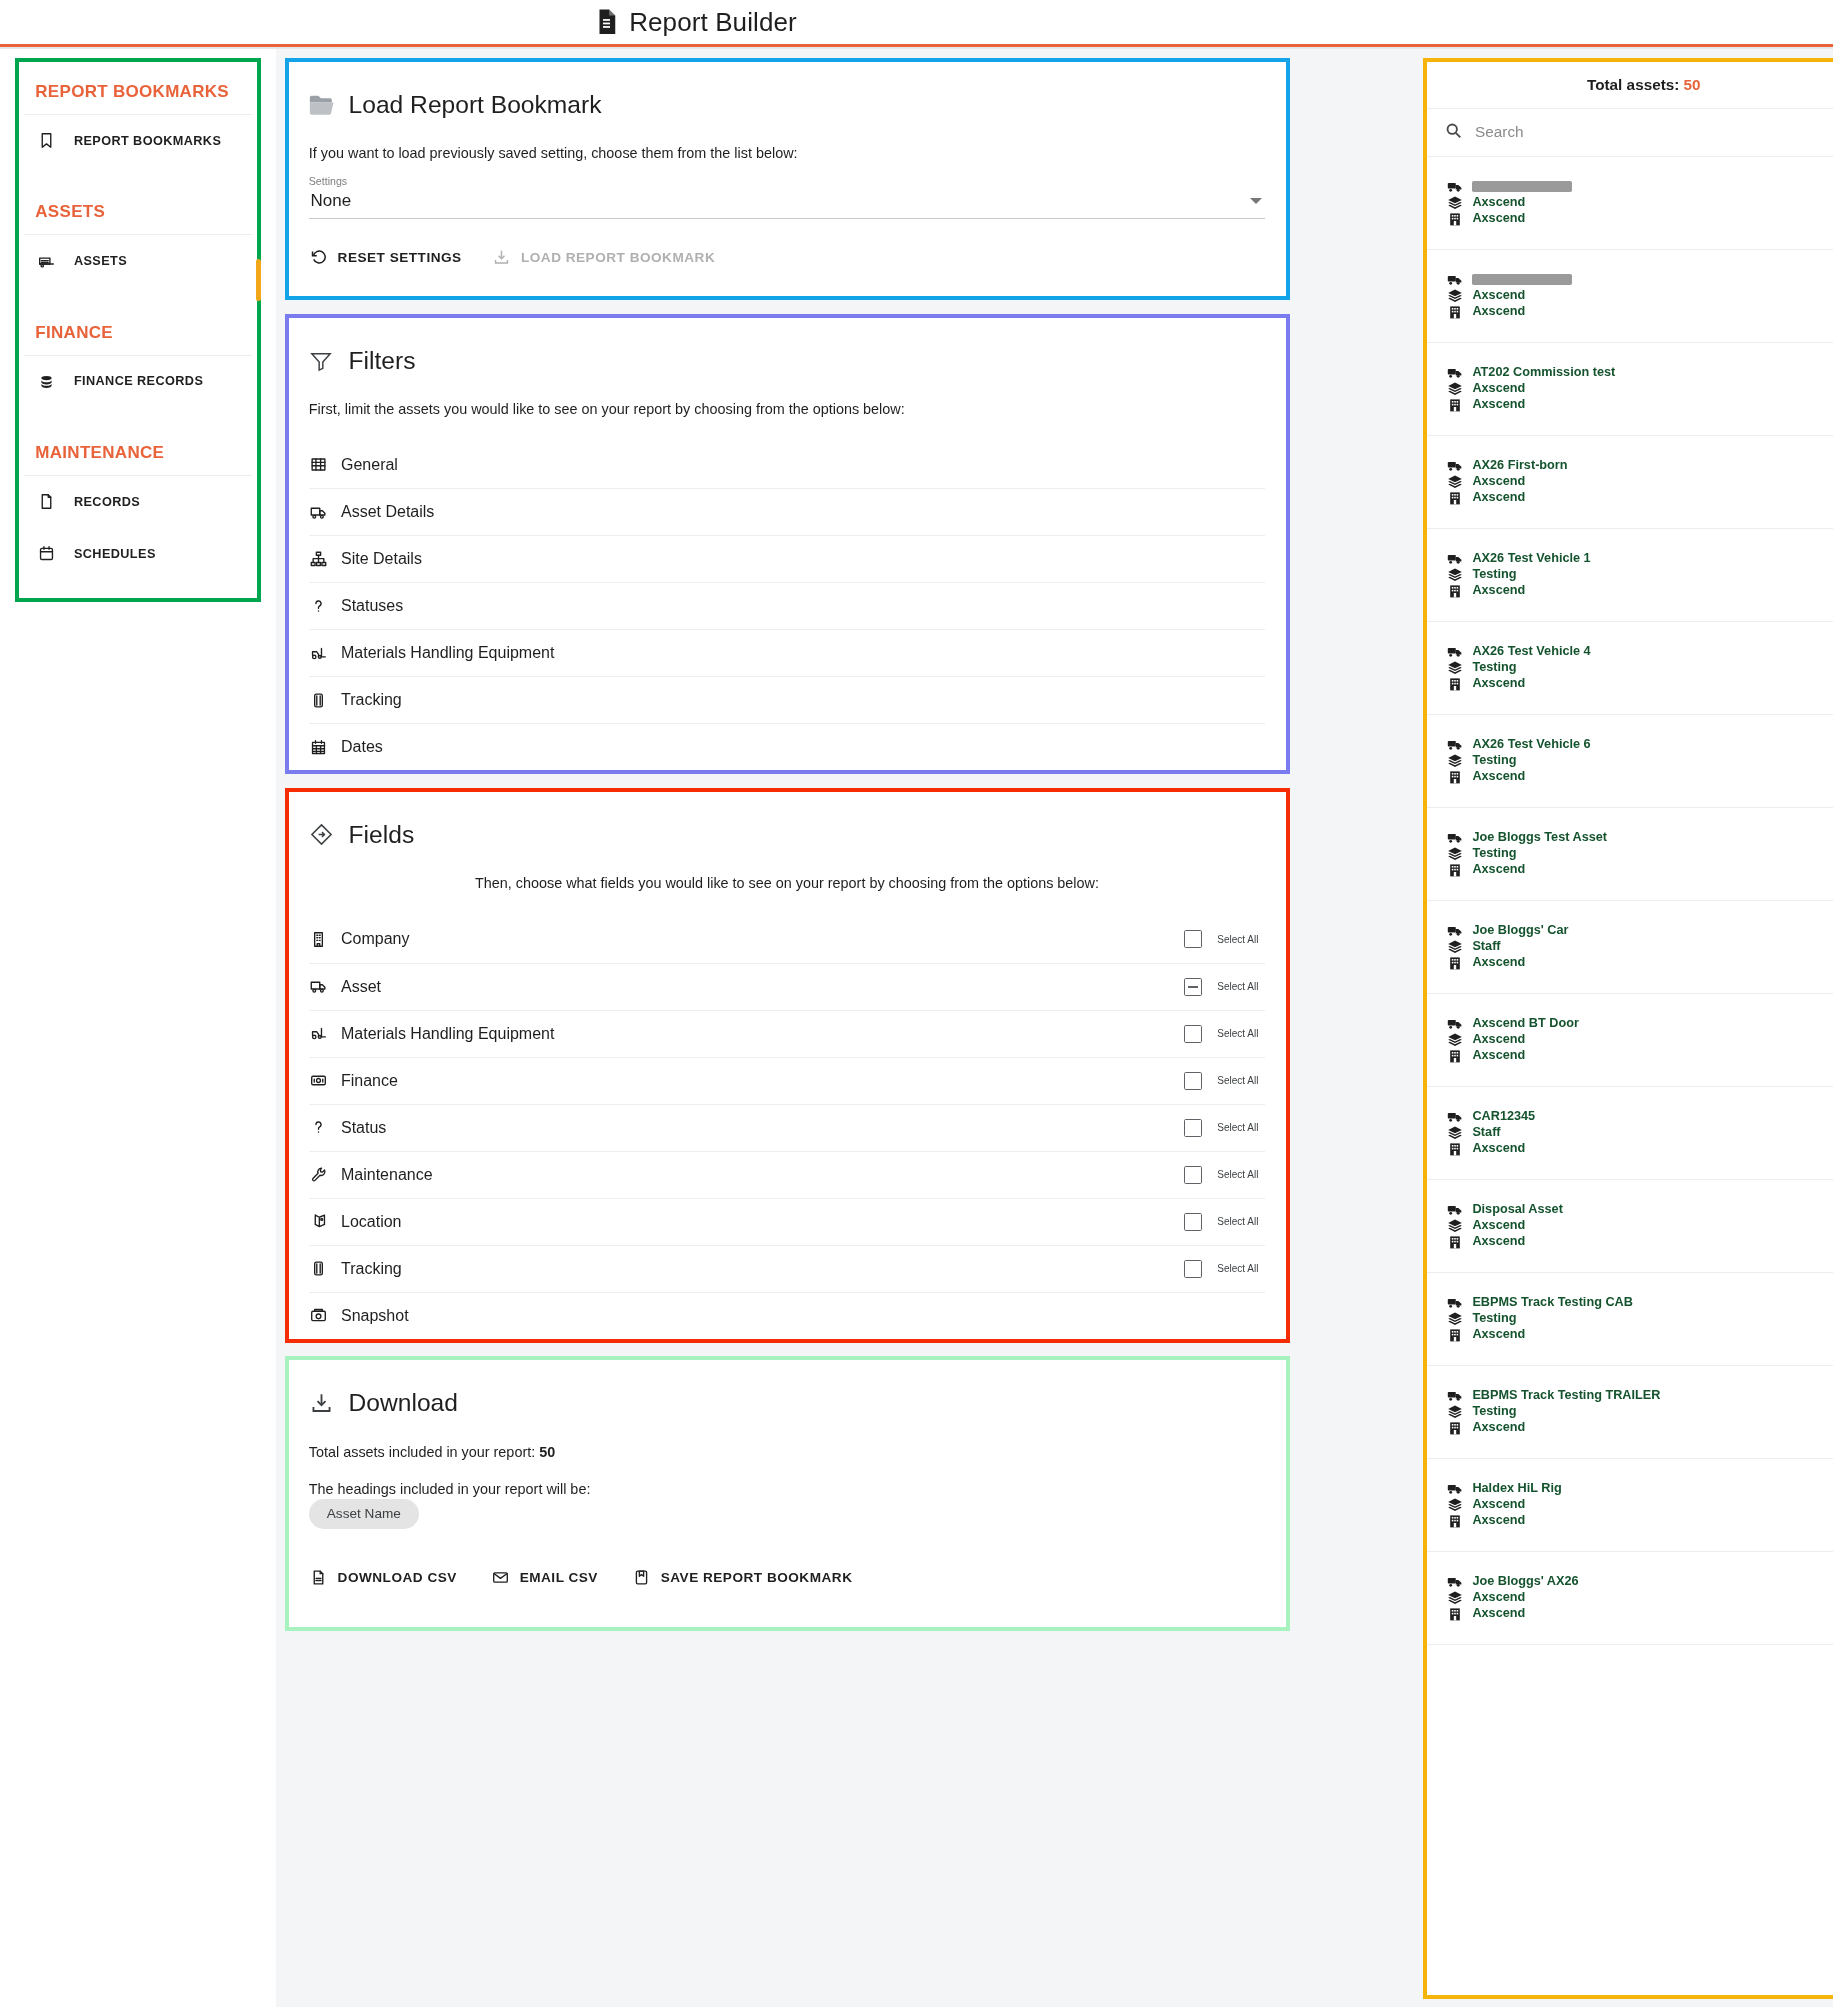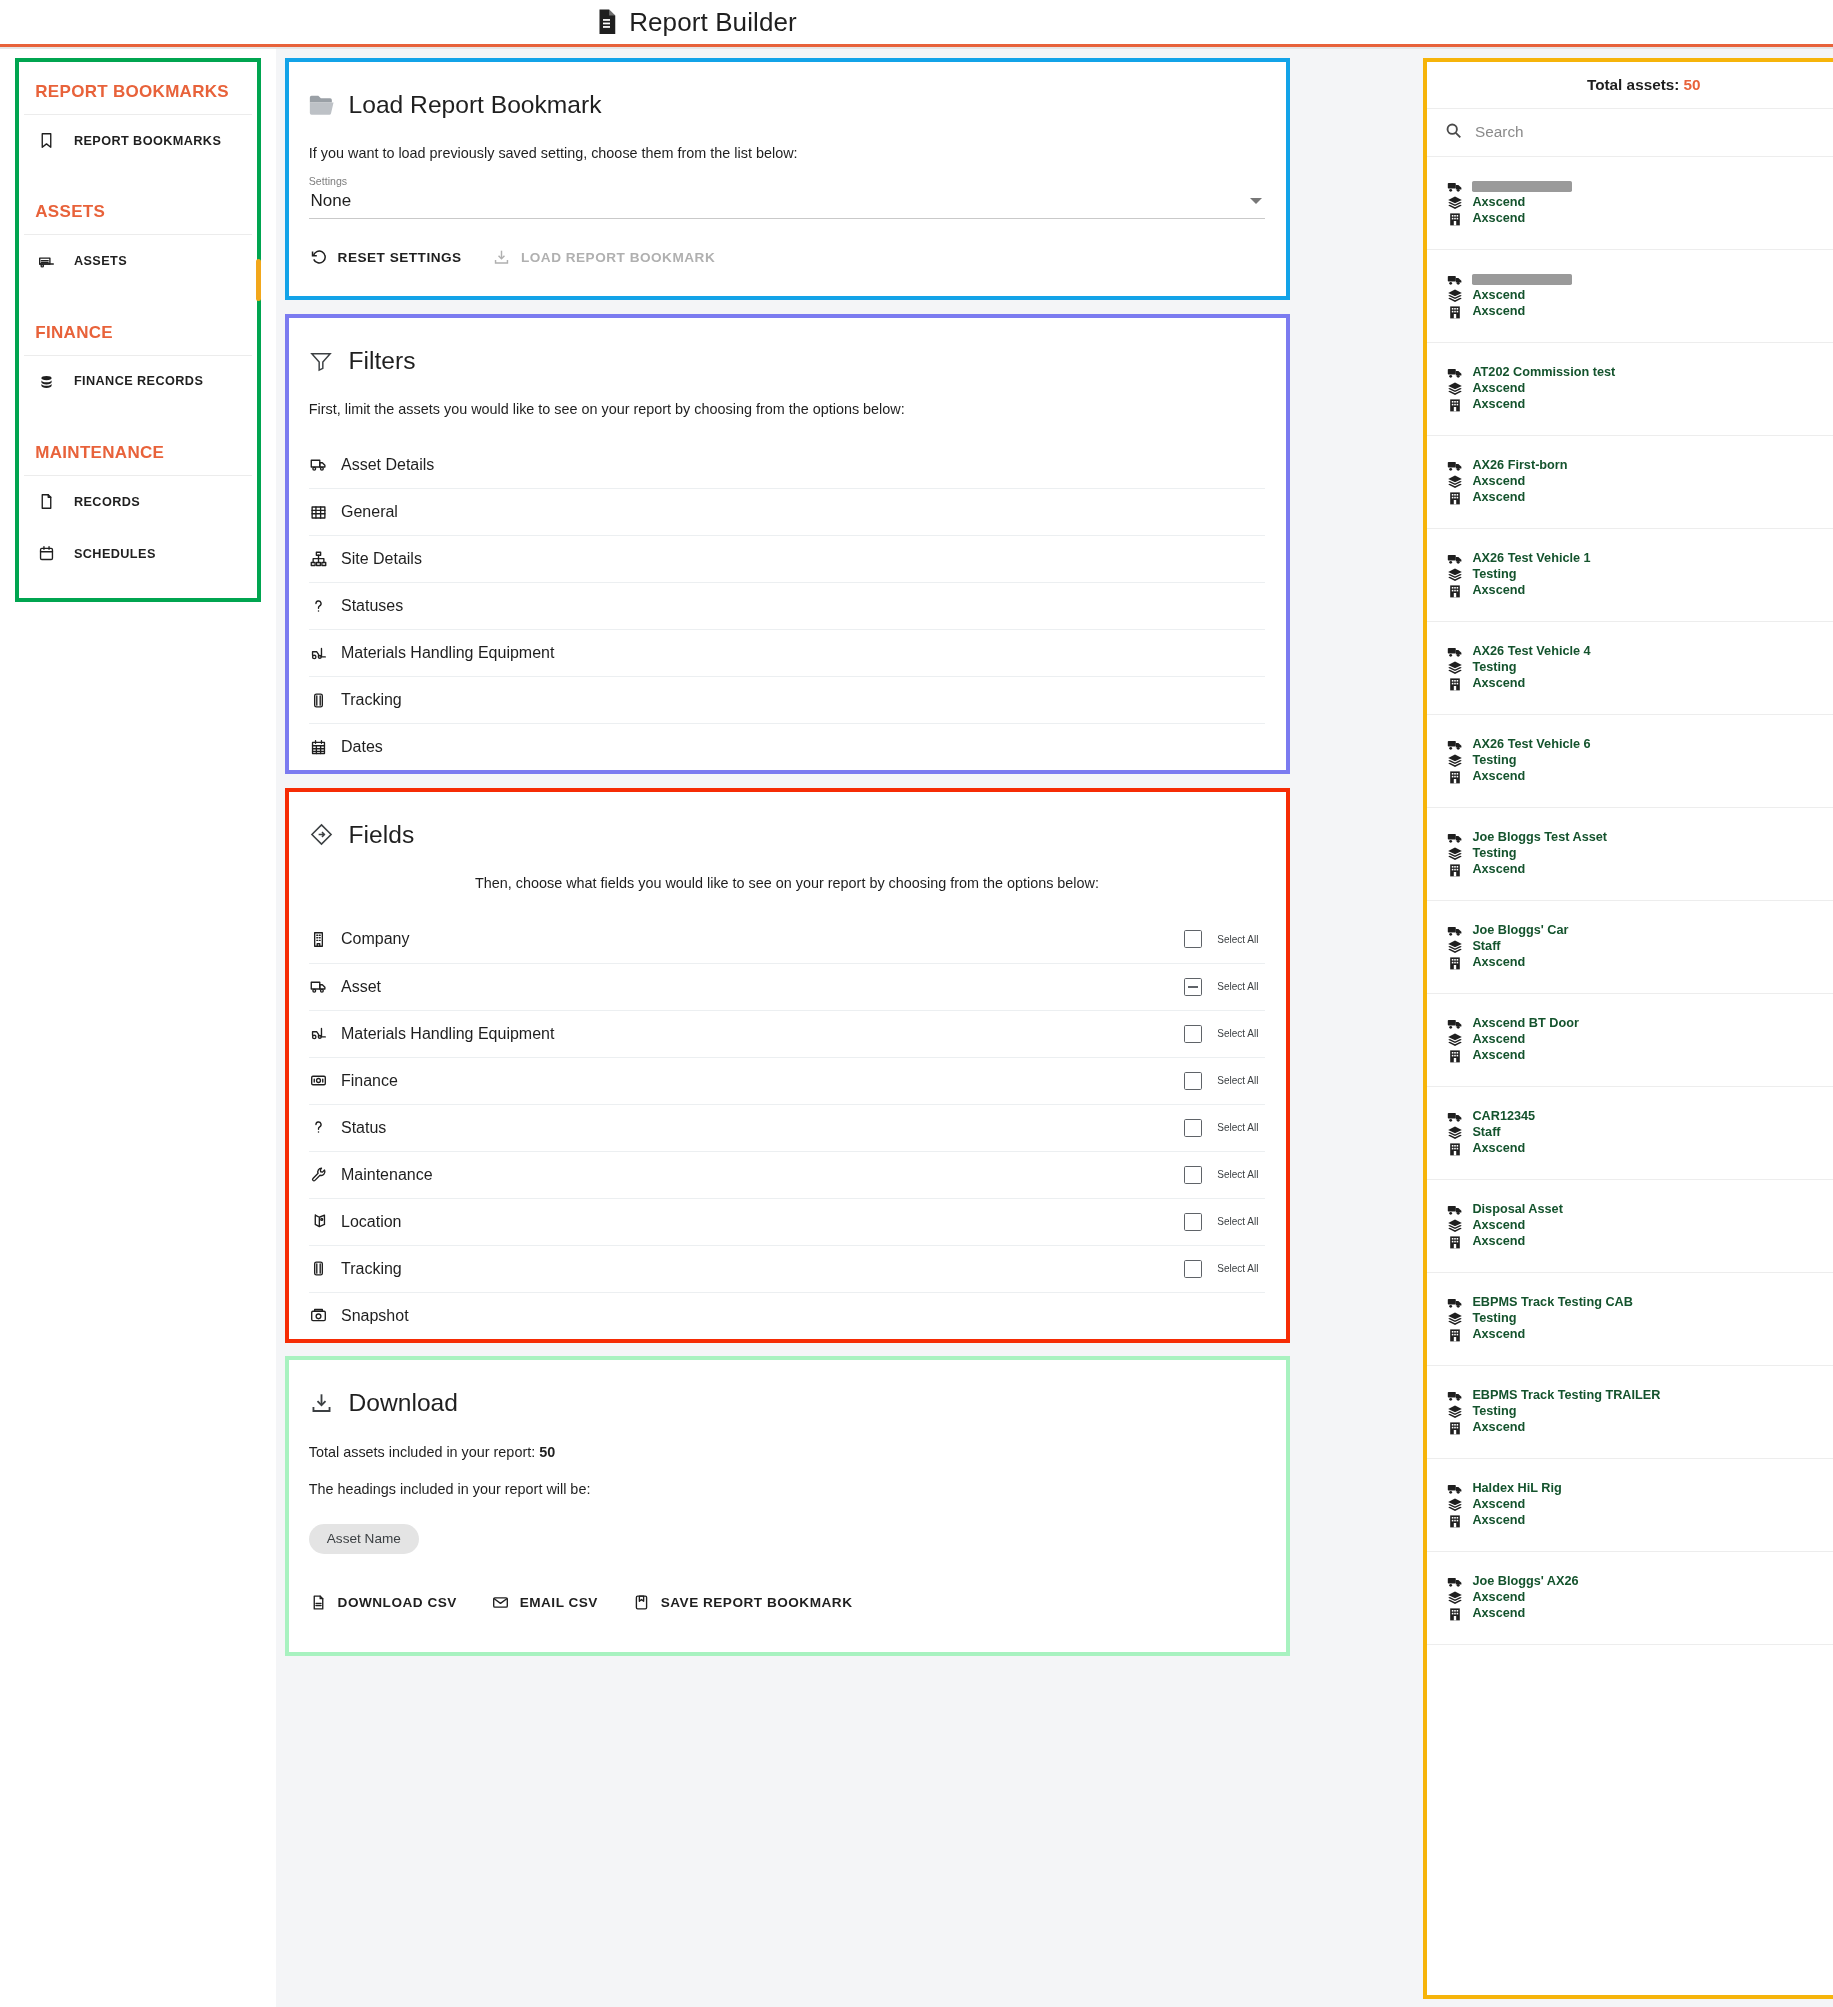--- a/index.html
+++ b/index.html
@@ -112,21 +112,21 @@
     display: flex; align-items: center; justify-content: center; cursor: pointer; background:#fff;
   }
   .cb .dash { width: 10.2px; height: 2.1px; background: #5f6368; }
   .cb-label { font-size: 10px; color: #3c4043; }
 
   
   .dl-line { font-size: 14.4px; color: #1f1f1f; padding-top: 10.2px; }
   .dl-line b { font-weight: bold; }
   .chip {
     display: inline-block; background: #e4e4e4; color: #3c4043;
-    border-radius: 15.3px; padding: 7.6px 18px; font-size: 13.6px; margin-top: 27px;
+    border-radius: 15.3px; padding: 7.6px 18px; font-size: 13.6px; margin-top: 2px;
   }
 
   
   .right-wrap { flex: 0 0 457px; width: 457px; position: relative; background:#f4f5f7; }
   .right-box {
     position: absolute; left: 6.8px; top: 8.5px; width: 442px; height: 1941px;
     border: 4.2px solid #F6B40A; background: #fff; overflow: hidden; margin-left: 40px;
   }
   .ra-head {
     text-align: center; font-size: 15.3px; font-weight: bold; color: #1f1f1f;
@@ -307,38 +307,38 @@
           </span>
           <span>Filters</span>
         </div>
         <div class="card-body">
           <div class="card-desc">First, limit the assets you would like to see on your report by choosing from the options below:</div>
           <div class="acc-list" id="filters-list">
               <div class="acc-row">
                 <div class="acc-left">
                   <span class="aic">
                     <svg width="17" height="17" viewBox="0 0 20 20" fill="none" stroke="#1f1f1f" stroke-width="1.6" stroke-linecap="round" stroke-linejoin="round">
+                      <rect x="2.5" y="3.5" width="15" height="13"></rect>
+                      <path d="M2.5 7.5h15M2.5 11.5h15M7 3.5v13M12.5 3.5v13"></path>
+                    </svg>
+                  </span>
+                  <span>General</span>
+                </div>
+              </div>
+              <div class="acc-row">
+                <div class="acc-left">
+                  <span class="aic">
+                    <svg width="17" height="17" viewBox="0 0 20 20" fill="none" stroke="#1f1f1f" stroke-width="1.6" stroke-linecap="round" stroke-linejoin="round">
                       <rect x="1.5" y="5" width="10" height="8"></rect>
                       <path d="M11.5 8h3l3 3v2h-6z"></path>
                       <circle cx="5" cy="15" r="1.6"></circle>
                       <circle cx="14" cy="15" r="1.6"></circle>
                     </svg>
                   </span>
                   <span>Asset Details</span>
-                </div>
-              </div>
-              <div class="acc-row">
-                <div class="acc-left">
-                  <span class="aic">
-                    <svg width="17" height="17" viewBox="0 0 20 20" fill="none" stroke="#1f1f1f" stroke-width="1.6" stroke-linecap="round" stroke-linejoin="round">
-                      <rect x="2.5" y="3.5" width="15" height="13"></rect>
-                      <path d="M2.5 7.5h15M2.5 11.5h15M7 3.5v13M12.5 3.5v13"></path>
-                    </svg>
-                  </span>
-                  <span>General</span>
                 </div>
               </div>
               <div class="acc-row">
                 <div class="acc-left">
                   <span class="aic">
                     <svg width="17" height="17" viewBox="0 0 20 20" fill="none" stroke="#1f1f1f" stroke-width="1.6" stroke-linecap="round" stroke-linejoin="round">
                       <rect x="7.5" y="1.5" width="5" height="3.5"></rect>
                       <rect x="1.5" y="13.5" width="4.5" height="3.5"></rect>
                       <rect x="7.7" y="13.5" width="4.5" height="3.5"></rect>
                       <rect x="14" y="13.5" width="4.5" height="3.5"></rect>

